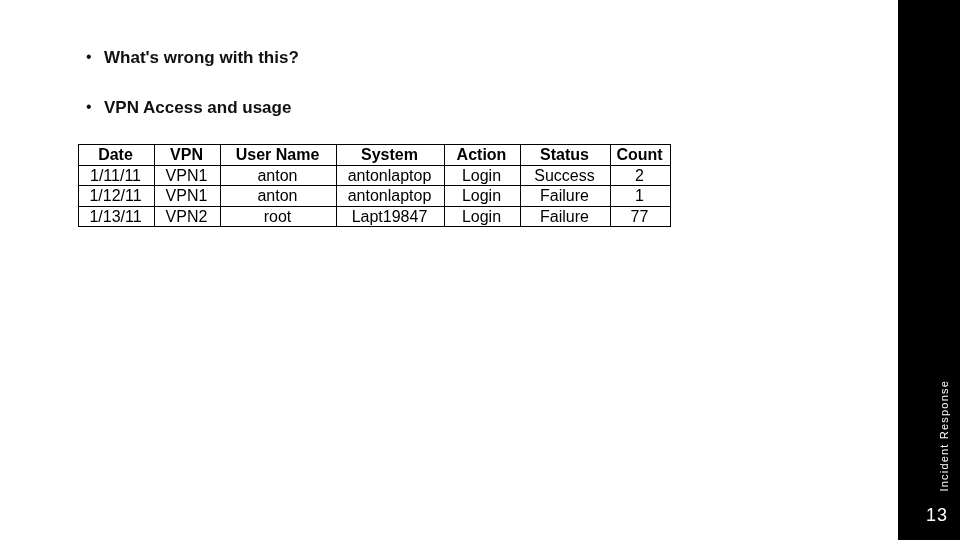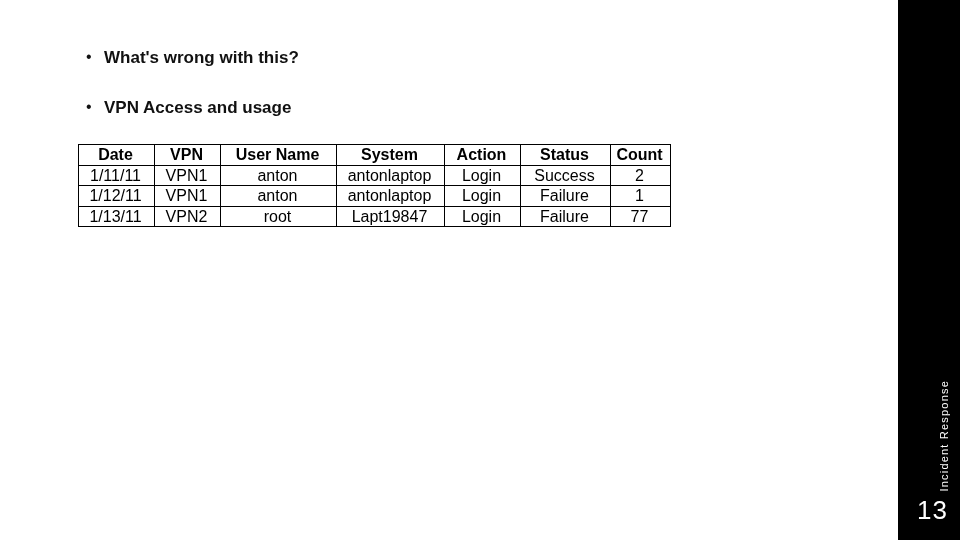--- a/index.html
+++ b/index.html
@@ -88,21 +88,21 @@
     color: #fff;
     font-size: 11px;
     letter-spacing: 1.2px;
     white-space: nowrap;
   }
   .pagenum {
     position: absolute;
     right: 12px;
     bottom: 14px;
     color: #fff;
-    font-size: 26px;
+    font-size: 18px;
     font-weight: 400;
     letter-spacing: 1px;
   }
 </style>
 </head>
 <body>
 
 <div class="slide">
 
 

